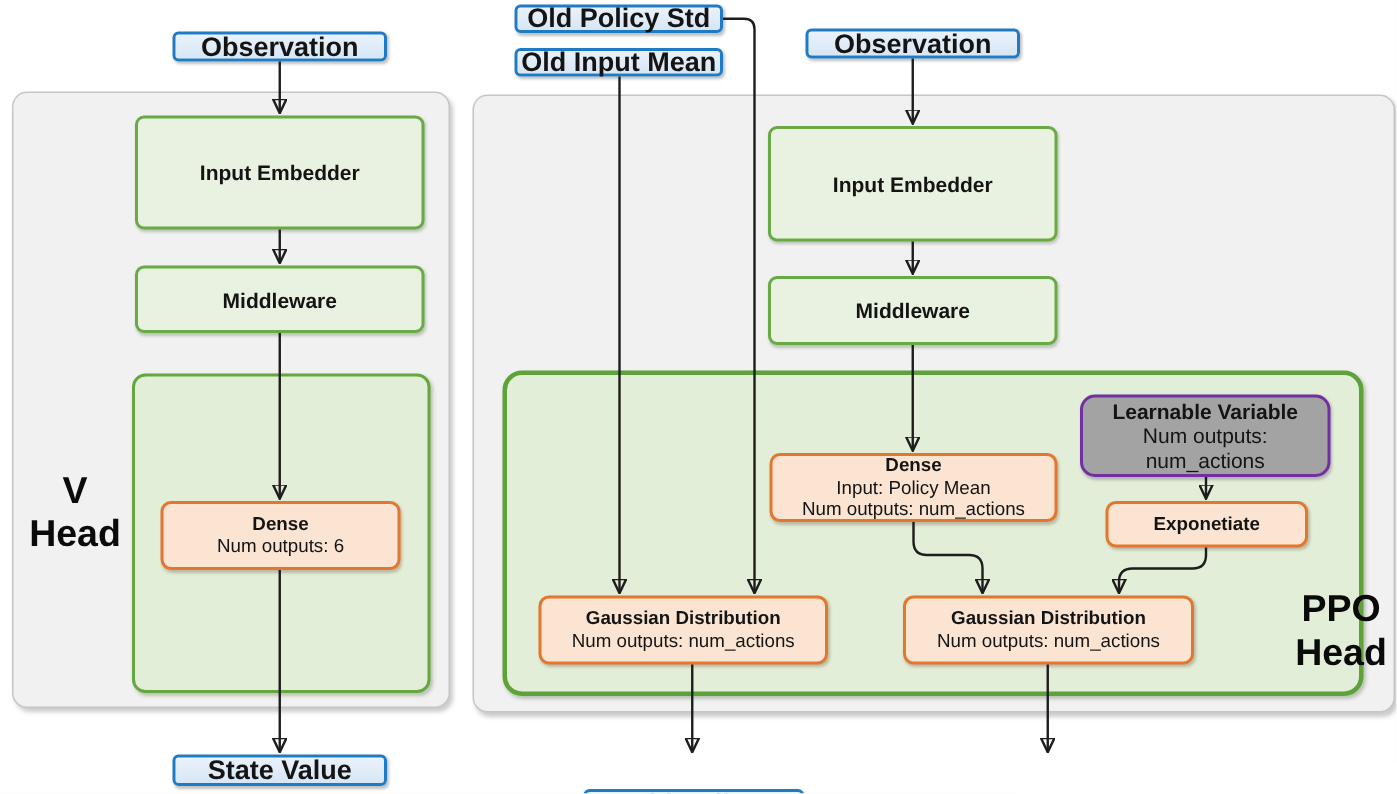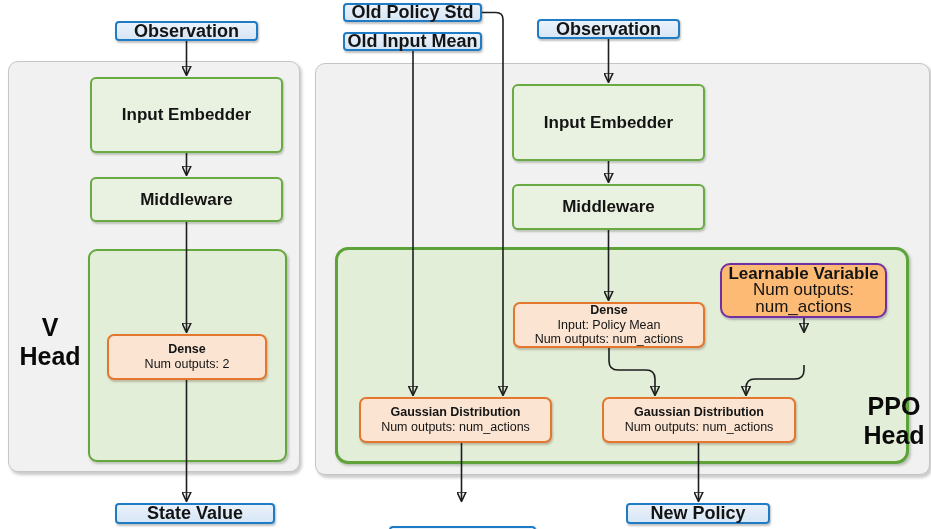--- a/index.html
+++ b/index.html
@@ -18,30 +18,30 @@
   .box{
     position:absolute;display:flex;flex-direction:column;align-items:center;justify-content:center;
     text-align:center;box-sizing:border-box;
   }
   .blue{
     background:linear-gradient(#eaf2fb,#d7e6f5);border:2.4px solid #1f7cc4;border-radius:4px;
     font-weight:bold;font-size:18px;box-shadow:1px 1.5px 2px rgba(100,100,100,0.4);text-align:center;
   }
   .gbox{
     background:#e9f2e0;border:2.3px solid #6aaa45;border-radius:6px;
-    font-weight:bold;font-size:17px;box-shadow:1px 1.5px 2px rgba(110,130,100,0.4);
+    font-weight:bold;font-size:14px;box-shadow:1px 1.5px 2px rgba(110,130,100,0.4);
   }
   .obox{
     background:#fbe5d2;border:2.5px solid #e4772e;border-radius:7px;
     font-size:12.5px;line-height:15px;box-shadow:1px 1.5px 2px rgba(130,110,90,0.4);
   }
   .obox .title{font-weight:bold;text-align:right;}
   .pbox{
-    background:#fdba74;border:2.8px solid #7030a0;border-radius:10px;
-    font-size:17px;line-height:16.5px;box-shadow:1px 1.5px 2px rgba(110,90,130,0.4);
+    background:#a3a3a3;border:2.8px solid #7030a0;border-radius:10px;
+    font-size:14px;line-height:16.5px;box-shadow:1px 1.5px 2px rgba(110,90,130,0.4);
   }
   .pbox .title{font-weight:bold;}
   .headlabel{
     position:absolute;text-align:center;font-weight:bold;font-size:25px;line-height:29px;color:#0a0a0a;
   }
   #arrows{position:absolute;left:0;top:0;pointer-events:none;}
   #arrows path{fill:none;stroke:#1d1d1d;stroke-width:1.6;}
 </style>
 </head>
 <body>
@@ -64,24 +64,24 @@
   </div>
 
   <div class="box blue" style="left:115px;top:21px;width:143px;height:20px;">Observation</div>
 
   <div class="box gbox" style="left:90px;top:77px;width:193px;height:76px;">Input Embedder</div>
 
   <div class="box gbox" style="left:90px;top:177px;width:193px;height:45px;">Middleware</div>
 
   <div class="box obox" style="left:107px;top:334px;width:160px;height:46px;">
     <div class="title">Dense</div>
-    <div>Num outputs: 2</div>
+    <div>Num outputs: 6</div>
   </div>
 
-  <div class="box blue" style="left:115px;top:503px;width:160px;height:21px;">State Value</div>
+  <div class="box blue" style="left:115px;top:503px;width:143px;height:21px;">State Value</div>
 
   <div class="box blue" style="left:343px;top:3px;width:139px;height:19px;">Old Policy Std</div>
 
   <div class="box blue" style="left:343px;top:32px;width:139px;height:19px;">Old Input Mean</div>
 
   <div class="box blue" style="left:537px;top:19px;width:143px;height:20px;">Observation</div>
 
   <div class="box gbox" style="left:512px;top:84px;width:193px;height:77px;">Input Embedder</div>
 
   <div class="box gbox" style="left:512px;top:184px;width:193px;height:46px;">Middleware</div>
@@ -90,34 +90,36 @@
     <div class="title">Dense</div>
     <div>Input: Policy Mean</div>
     <div>Num outputs: num_actions</div>
   </div>
 
   <div class="box pbox" style="left:720px;top:263px;width:167px;height:55px;">
     <div class="title">Learnable Variable</div>
     <div>Num outputs: num_actions</div>
   </div>
 
+  <div class="box obox" style="left:737px;top:334px;width:135px;height:31px;">
+    <div class="title">Exponetiate</div>
+  </div>
 
   <div class="box obox" style="left:359px;top:397px;width:193px;height:46px;">
     <div class="title">Gaussian Distribution</div>
     <div>Num outputs: num_actions</div>
   </div>
 
   <div class="box obox" style="left:602px;top:397px;width:194px;height:46px;">
     <div class="title">Gaussian Distribution</div>
     <div>Num outputs: num_actions</div>
   </div>
 
   <div class="box blue" style="left:389px;top:526px;width:147px;height:21px;">Old Policy</div>
 
-  <div class="box blue" style="left:626px;top:503px;width:144px;height:21px;">New Policy</div>
 
   <svg id="arrows" width="931" height="529" viewBox="0 0 931 529">
     <defs>
       <marker id="arr" markerWidth="10" markerHeight="10" refX="8" refY="5" orient="auto" markerUnits="userSpaceOnUse">
         <path d="M0,0.5 L9.5,5 L0,9.5 Z" fill="#1d1d1d" stroke="none"></path>
       </marker>
     </defs>
 
     <path d="M186.5,41 L186.5,74" marker-end="url(#arr)"></path>
     <path d="M186.5,153 L186.5,174" marker-end="url(#arr)"></path>

